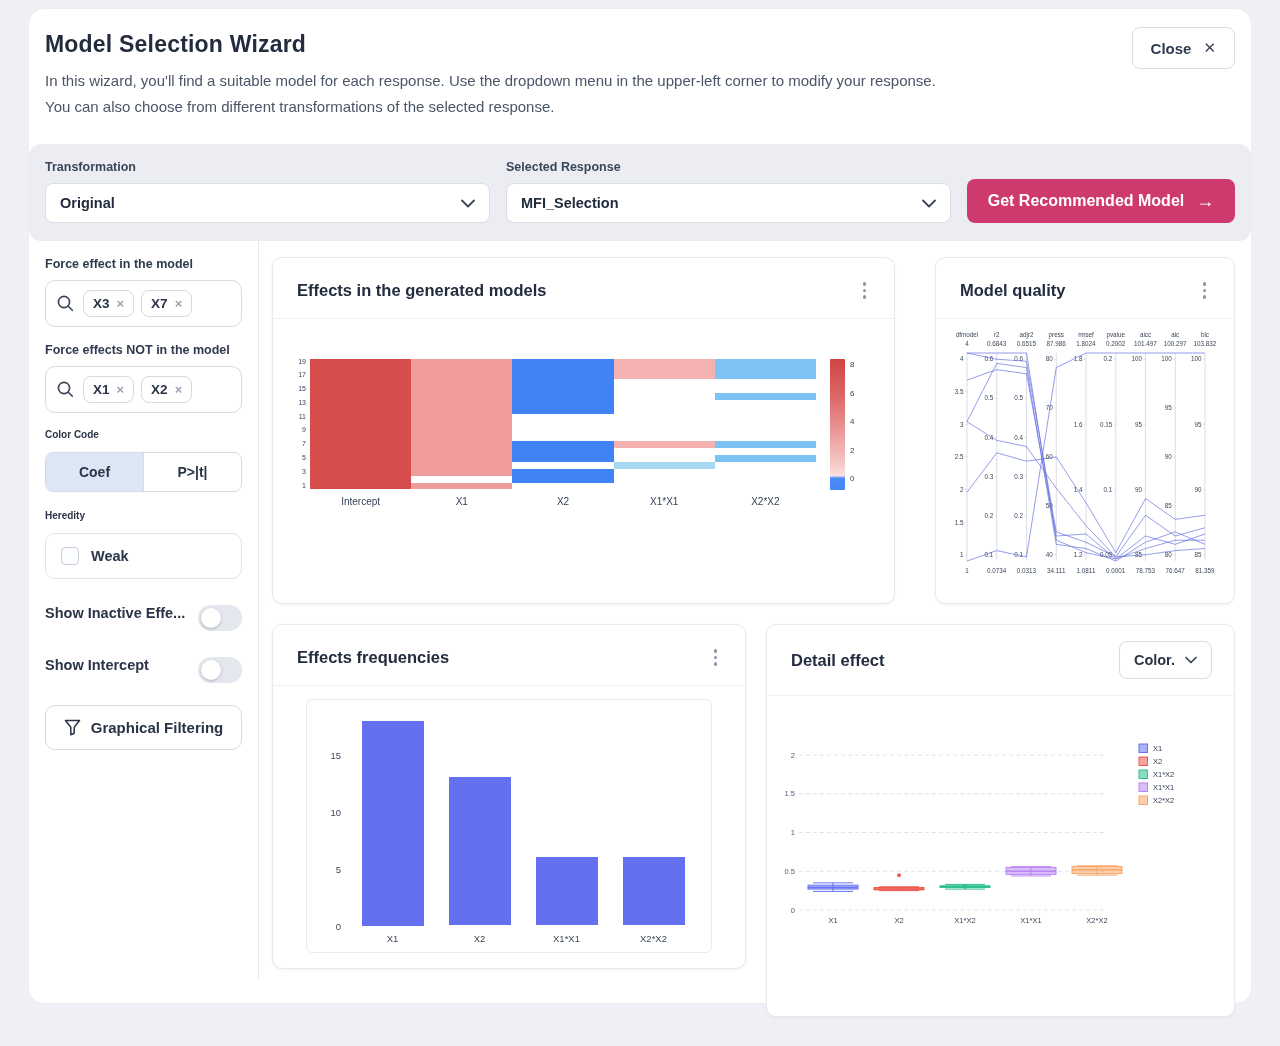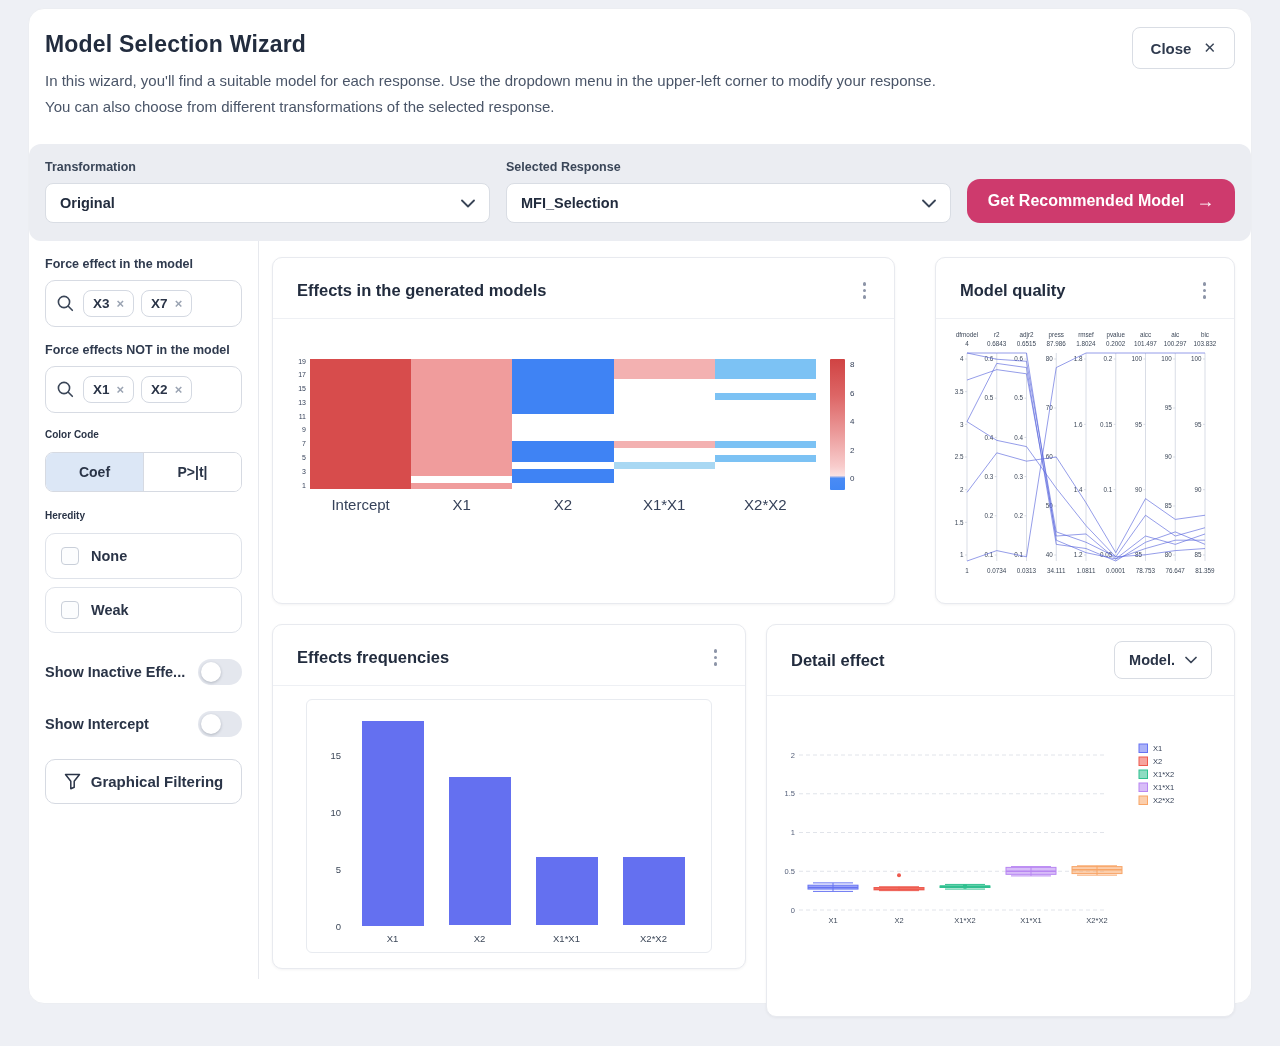--- a/index.html
+++ b/index.html
@@ -32,21 +32,21 @@
     padding:16px 16px 18px 16px; display:flex; gap:16px; align-items:flex-end;
   }
   .field { display:flex; flex-direction:column; }
   .field label { font-size:12.5px; font-weight:600; color:#3a4658; margin-bottom:9px; }
   .select {
     width:445px; height:40px; background:#fff; border:1px solid #d9dde4; border-radius:8px;
     display:flex; align-items:center; justify-content:space-between;
     padding:0 14px; font-size:14.5px; font-weight:600; color:#222c3e; cursor:pointer;
   }
   .primary-btn {
-    height:44px; width:270px; background:#ce3a6d; border:none; border-radius:13px;
+    height:44px; width:270px; background:#ce3a6d; border:none; border-radius:8px;
     color:#fff; font-size:16px; font-weight:600; cursor:pointer; font-family:inherit;
     display:flex; align-items:center; justify-content:center; gap:12px;
   }
   .primary-btn .arrow { font-size:18px; line-height:1; }
   
   .content { display:flex; height:738px; }
   .sidebar { width:230px; border-right:1px solid #e7e9ee; padding:16px 16px 0 16px; }
   .main { flex:1; padding:16px 16px 0 13px; }
   
   .s-label { font-size:12.5px; font-weight:600; color:#2f3a4e; margin-bottom:9px; }
@@ -71,21 +71,21 @@
   .segmented .seg.selected { background:#dce7f6; }
   .segmented .seg + .seg { border-left:1px solid #d6dae2; }
   .check-card {
     display:flex; align-items:center; gap:12px; border:1px solid #dfe3ea; border-radius:10px;
     padding:13px 15px; margin-bottom:8px; background:#fff; cursor:pointer;
   }
   .checkbox {
     width:18px; height:18px; border:1.5px solid #c9cfd9; border-radius:4px; background:#fcfdfe;
   }
   .check-card span.lbl { font-size:14.5px; font-weight:600; color:#2a3447; }
-  .toggle-row { display:flex; align-items:center; justify-content:space-between; margin-top:26px; }
+  .toggle-row { display:flex; align-items:flex-start; justify-content:space-between; margin-top:26px; }
   .toggle-row .lbl { font-size:14.5px; font-weight:600; color:#2a3447; }
   .toggle {
     width:44px; height:26px; border-radius:13px; background:#e4e7ee; position:relative; cursor:pointer;
     flex:0 0 auto;
   }
   .toggle .knob {
     position:absolute; left:3px; top:3px; width:20px; height:20px; border-radius:50%;
     background:#fff; box-shadow:0 1px 3px rgba(20,30,50,.25);
   }
   .gf-btn {
@@ -119,21 +119,21 @@
   }
   
   .hm-wrap { display:flex; margin:40px 18px 0 20px; }
   .hm-ylabels { width:17px; display:flex; flex-direction:column; }
   .hm-ylabels div {
     height:6.9px; font-size:7px; line-height:6.9px; text-align:right; padding-right:4px; color:#36425a;
   }
   .hm-main { flex:1; }
   .hm-grid { display:grid; grid-template-columns:repeat(5,1fr); grid-auto-rows:6.9px; }
   .hm-xlabels { display:grid; grid-template-columns:repeat(5,1fr); margin-top:7px; }
-  .hm-xlabels div { text-align:center; font-size:15px; color:#36425a; }
+  .hm-xlabels div { text-align:center; font-size:10px; color:#36425a; }
   .hm-cbar-wrap { position:relative; width:46px; margin-left:14px; }
   .hm-cbar {
     position:absolute; left:0; top:0; width:15px; height:131px; border-radius:1px;
     background:linear-gradient(to bottom,#d04343 0%,#dd6666 28%,#ec9d9d 58%,#f8cccc 82%,#fbe2e2 89%,#4a8bf5 91%,#4187f5 100%);
   }
   .hm-cbar-wrap span { position:absolute; left:20px; font-size:8px; color:#36425a; }
   
   .bar-box {
     position:relative; width:406px; height:254px; margin:13px auto 0 auto;
     border:1px solid #e8ebf0; border-radius:6px; background:#fff;
@@ -225,24 +225,20 @@
           </span>
       </div>
 
       <div class="s-head" style="margin-top:4px;">Color Code</div>
       <div class="segmented">
         <div class="seg selected">Coef</div>
         <div class="seg">P&gt;|t|</div>
       </div>
 
       <div class="s-head">Heredity</div>
-      <div class="check-card">
-        <span class="checkbox"></span>
-        <span class="lbl">None</span>
-      </div>
       <div class="check-card">
         <span class="checkbox"></span>
         <span class="lbl">Weak</span>
       </div>
 
       <div class="toggle-row">
         <span class="lbl">Show Inactive Effe...</span>
         <span class="toggle">
             <span class="knob"></span>
           </span>
@@ -584,21 +580,21 @@
               <span class="xlab" style="left: 216px; width: 87px; top: 233px;">X1*X1</span>
               <div class="bar" style="left: 315.5px; width: 62px; height: 68.3333px; top: 157.667px; background: rgb(100, 112, 240);"></div>
               <span class="xlab" style="left: 303px; width: 87px; top: 233px;">X2*X2</span>
             </div>
         </section>
 
         <section class="panel p-detail">
           <div class="p-title-row" style="padding-top:16px;padding-bottom:16px;">
             <span class="p-title">Detail effect</span>
             <button class="coef-btn">
-              <span>Model.</span>
+              <span>Color.</span>
               <svg width="12" height="8" viewBox="0 0 12 8">
                   <path d="M1 1.5 L6 6.5 L11 1.5" fill="none" stroke="#3a4557" stroke-width="1.7" stroke-linecap="round" stroke-linejoin="round"></path>
                 </svg>
             </button>
           </div>
           <svg id="deSvg" class="de-svg" width="448" height="238" viewBox="0 0 448 238">
               <line x1="22" y1="196" x2="330" y2="196" stroke="#d9dde5" stroke-width="0.8" stroke-dasharray="4 3"></line>
               <text x="18" y="198.5" text-anchor="end" font-size="7.5" fill="#55607a">0</text>
               <line x1="22" y1="157.25" x2="330" y2="157.25" stroke="#d9dde5" stroke-width="0.8" stroke-dasharray="4 3"></line>
               <text x="18" y="159.75" text-anchor="end" font-size="7.5" fill="#55607a">0.5</text>

